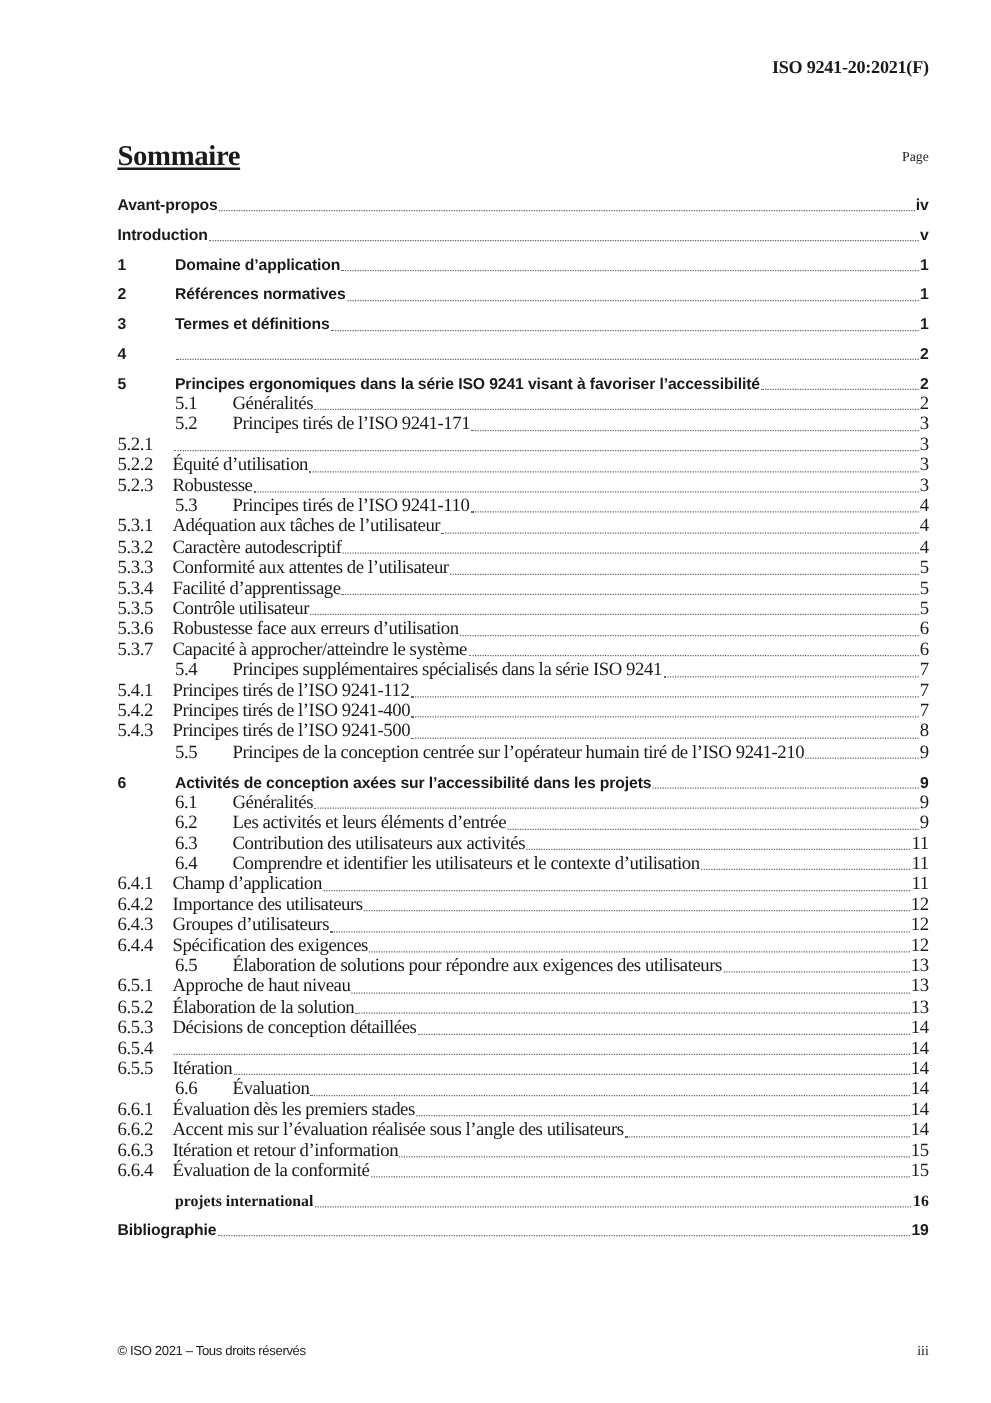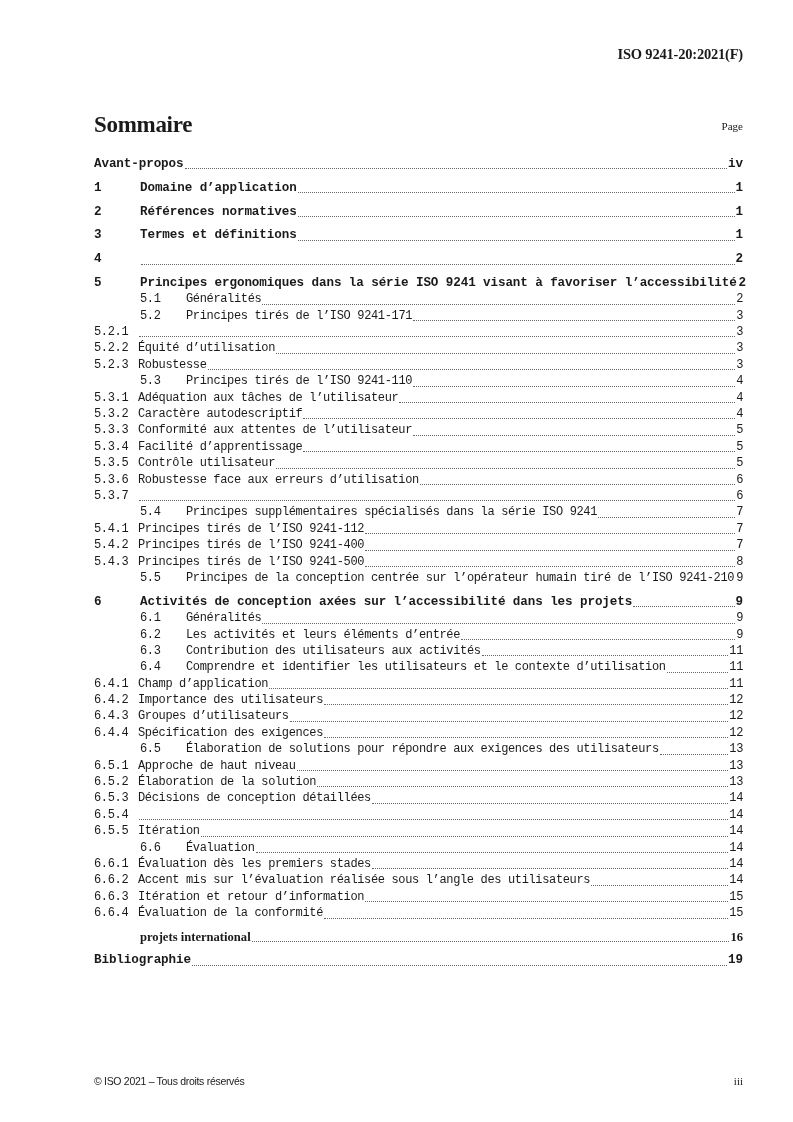--- a/index.html
+++ b/index.html
@@ -10,35 +10,36 @@
   }
   .header-code {
     position: absolute; top: 46px; right: 50px;
     font-family: "Liberation Serif", serif; font-weight: bold; font-size: 14.5px;
     letter-spacing: -0.2px;
   }
   .title {
     position: absolute; top: 112px; left: 94px;
     font-family: "Liberation Serif", serif; font-weight: bold; font-size: 23px;
     letter-spacing: -0.3px;
+    text-decoration: underline;
   }
   .page-label {
     position: absolute; top: 120px; right: 50px;
     font-family: "Liberation Serif", serif; font-size: 11px;
   }
   .toc {
     position: absolute; left: 94px; top: 156px; width: 649px;
   }
   .row {
     display: flex; align-items: baseline; position: relative;
-    font-family: Liberation Mono, monospace;
-    font-size: 12px; line-height: 16.4px; height: 16.4px;
+    font-family: Liberation Serif, serif;
+    font-size: 15px; line-height: 16.4px; height: 16.4px;
     letter-spacing: -0.35px;
   }
-  .row.l1 { font-family: Liberation Mono, monospace; font-weight: bold; font-size: 12.6px; letter-spacing: -0.1px; }
+  .row.l1 { font-family: Liberation Sans, sans-serif; font-weight: bold; font-size: 12.6px; letter-spacing: -0.1px; }
   .row.l1.gap { margin-top: 7.4px; }
   .num { flex: 0 0 auto; }
   .l1 .num { width: 46px; }
   .l2 .num { margin-left: 46px; width: 46px; }
   .l3 .num { width: 44px; }
   .ttl { flex: 0 0 auto; white-space: nowrap; }
   .leader {
     flex: 1 1 auto; border-bottom: 1px dotted #666; margin: 0 1px 3px 1px; height: 1px;
     align-self: flex-end;
   }
@@ -62,20 +63,25 @@
 <div class="header-code">ISO 9241-20:2021(F)</div>
 <div class="title">Sommaire</div>
 <div class="page-label">Page</div>
 
 <div class="toc" id="toc">
     <div class="row l1 nonum">
       <span class="ttl">Avant-propos</span>
       <span class="leader"></span>
       <span class="pg">iv</span>
     </div>
+    <div class="row l1 gap nonum">
+      <span class="ttl">Introduction</span>
+      <span class="leader"></span>
+      <span class="pg">v</span>
+    </div>
     <div class="row l1 gap">
       <span class="num">1</span>
       <span class="ttl">Domaine d’application</span>
       <span class="leader"></span>
       <span class="pg">1</span>
     </div>
     <div class="row l1 gap">
       <span class="num">2</span>
       <span class="ttl">Références normatives</span>
       <span class="leader"></span>
@@ -164,20 +170,21 @@
       <span class="pg">5</span>
     </div>
     <div class="row l3">
       <span class="num">5.3.6</span>
       <span class="ttl">Robustesse face aux erreurs d’utilisation</span>
       <span class="leader"></span>
       <span class="pg">6</span>
     </div>
     <div class="row l3">
       <span class="num">5.3.7</span>
+      <span class="ttl">Capacité à approcher/atteindre le système</span>
       <span class="leader"></span>
       <span class="pg">6</span>
     </div>
     <div class="row l2">
       <span class="num">5.4</span>
       <span class="ttl">Principes supplémentaires spécialisés dans la série ISO 9241</span>
       <span class="leader"></span>
       <span class="pg">7</span>
     </div>
     <div class="row l3">

